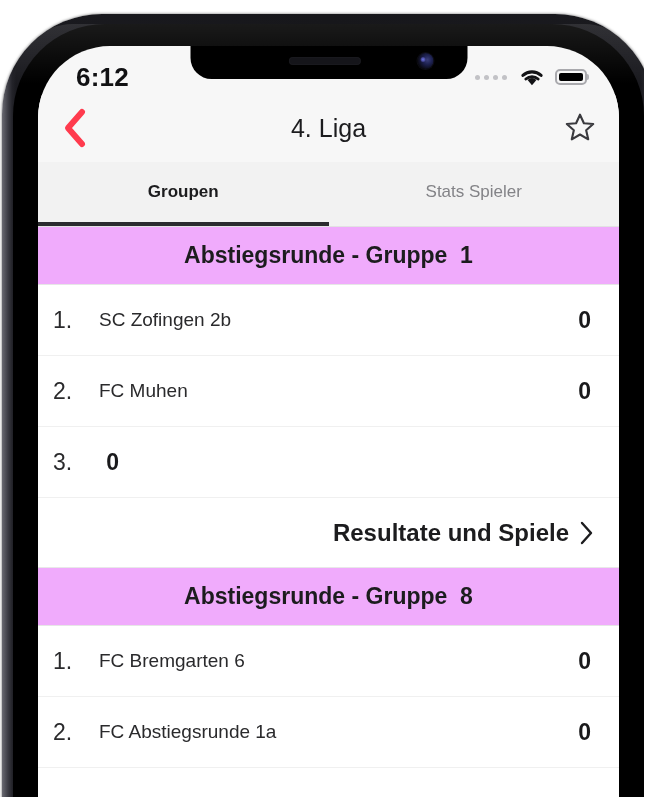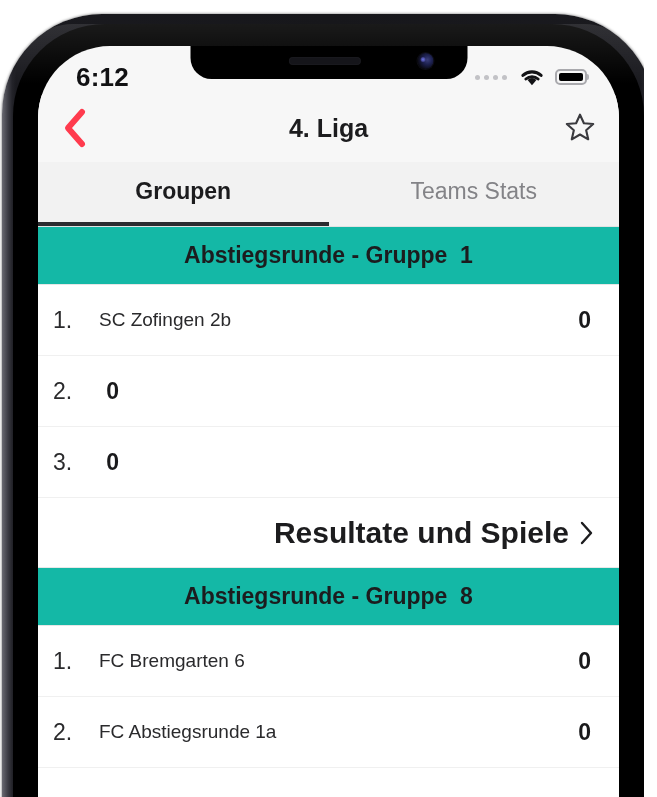--- a/index.html
+++ b/index.html
@@ -197,21 +197,21 @@
     width: 54px; height: 54px;
     display: flex; align-items: center; justify-content: center;
     cursor: pointer;
   }
   .nav-title {
     position: absolute;
     left: 0; right: 0;
     text-align: center;
     font-size: 25px;
     color: #1c1c1e;
-    font-weight: bold;
+    font-weight: normal;
   }
   .nav-star {
     position: absolute;
     right: 14px;
     width: 50px; height: 50px;
     display: flex; align-items: center; justify-content: center;
     cursor: pointer;
   }
 
   
@@ -222,21 +222,21 @@
     height: 65px;
     background: #f2f2f2;
     display: flex;
     z-index: 15;
   }
   .tab {
     flex: 1;
     display: flex;
     align-items: center;
     justify-content: center;
-    font-size: 23px;
+    font-size: 17px;
     color: #838387;
     position: relative;
     cursor: pointer;
     padding-bottom: 6px;
     box-sizing: border-box;
   }
   .tab.active {
     color: #1c1c1e;
     font-weight: bold;
   }
@@ -260,21 +260,21 @@
     position: absolute;
     top: 181px; left: 0;
     width: 581px;
     bottom: 0;
     background: #ffffff;
     overflow: hidden;
     z-index: 10;
   }
   .section-header {
     height: 58px;
-    background: #14b8a6;
+    background: #f0abfc;
     display: flex;
     align-items: center;
     justify-content: center;
     font-size: 23px;
     font-weight: bold;
     color: #1c1c1e;
     white-space: pre;
     border-bottom: 1px solid #e6e6e6;
     box-sizing: border-box;
   }
@@ -313,21 +313,21 @@
     display: flex;
     align-items: center;
     justify-content: flex-end;
     background: #ffffff;
     padding: 0 24px 0 0;
     border-bottom: 1px solid #e8e8e8;
     box-sizing: border-box;
     cursor: pointer;
   }
   .link-row .label {
-    font-size: 30px;
+    font-size: 24px;
     font-weight: bold;
     color: #1c1c1e;
   }
   .link-row .chev {
     margin-left: 10px;
     display: flex;
     align-items: center;
   }
 </style>
 </head>
@@ -376,35 +376,36 @@
           <path d="M12 2.6 l2.75 6.0 6.55 .62 -4.95 4.35 1.45 6.43 -5.8 -3.42 -5.8 3.42 1.45 -6.43 -4.95 -4.35 6.55 -.62 Z" fill="none" stroke="#3a3a3e" stroke-width="1.5" stroke-linejoin="round"></path>
         </svg>
       </div>
     </div>
 
     <div class="tabs">
       <div class="tab active">
         <span>Groupen</span>
       </div>
       <div class="tab">
-        <span>Teams Stats</span>
+        <span>Stats Spieler</span>
       </div>
     </div>
 
     <div class="content">
 
       <div class="section-header">Abstiegsrunde - Gruppe  1</div>
 
       <div class="row">
         <div class="row-rank">1.</div>
         <div class="row-name">SC Zofingen 2b</div>
         <div class="row-points">0</div>
       </div>
       <div class="row">
         <div class="row-rank">2.</div>
+        <div class="row-name">FC Muhen</div>
         <div class="row-points">0</div>
       </div>
       <div class="row">
         <div class="row-rank">3.</div>
         <div class="row-points">0</div>
       </div>
 
       <div class="link-row">
         <span class="label">Resultate und Spiele</span>
         <span class="chev">

